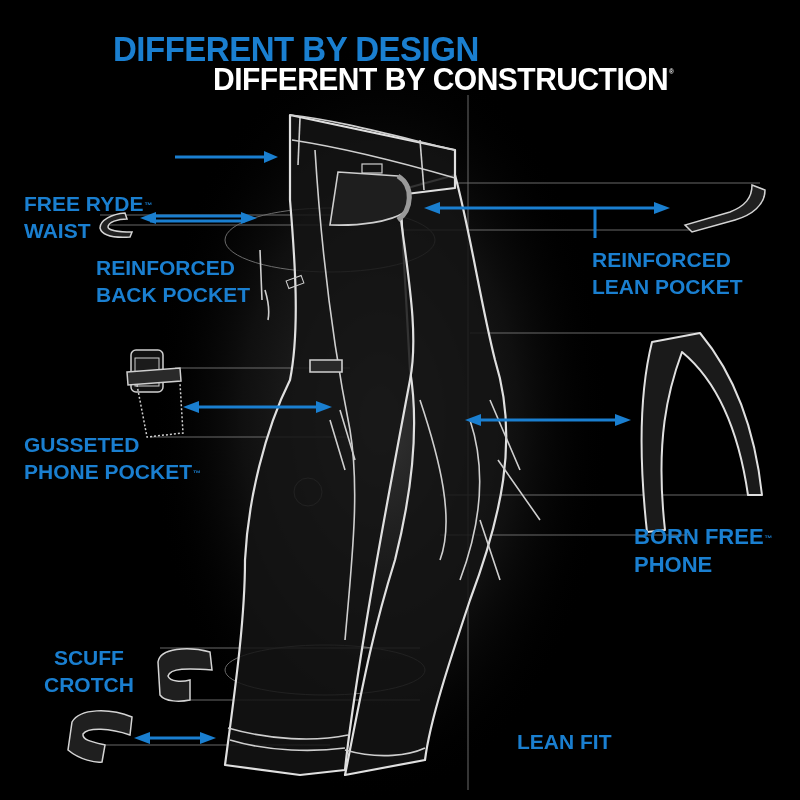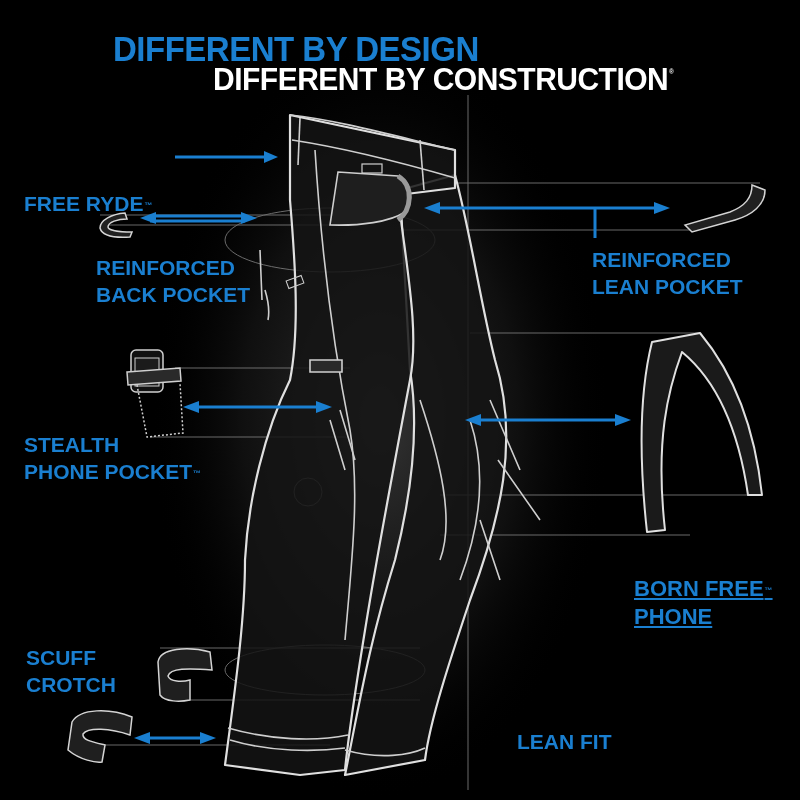--- a/index.html
+++ b/index.html
@@ -135,43 +135,44 @@
       <polygon points="134,738 150,732 150,744" stroke="none"></polygon>
       <polygon points="216,738 200,732 200,744" stroke="none"></polygon>
     </g>
   </svg>
 
   <div class="title1">DIFFERENT BY DESIGN</div>
   <div class="title2"><span>DIFFERENT BY CONSTRUCTION</span><sup>®</sup></div>
 
   <div class="lbl" style="left:24px;top:142px;margin-top:48px;">
     <span class="ln"><span>FREE RYDE</span><sup>™</sup></span>
+    <span class="ln">WAIST</span>
   </div>
 
   <div class="lbl" style="left:96px;top:254px;">
     <span class="ln">REINFORCED</span>
     <span class="ln">BACK POCKET</span>
   </div>
 
   <div class="lbl" style="left:592px;top:246px;">
     <span class="ln">REINFORCED</span>
     <span class="ln">LEAN POCKET</span>
   </div>
 
   <div class="lbl" style="left:24px;top:431px;">
-    <span class="ln">STEALTH</span>
+    <span class="ln">GUSSETED</span>
     <span class="ln"><span>PHONE POCKET</span><sup>™</sup></span>
   </div>
 
-  <div class="lbl" style="left:634px;top:575px;font-size:22px;line-height:28px;text-decoration:underline;">
+  <div class="lbl" style="left:634px;top:523px;font-size:22px;line-height:28px;">
     <span class="ln"><span>BORN FREE</span><sup>™</sup></span>
     <span class="ln">PHONE</span>
   </div>
 
-  <div class="lbl" style="left:26px;top:644px;">
+  <div class="lbl" style="left:44px;top:644px;text-align:center;">
     <span class="ln">SCUFF</span>
     <span class="ln">CROTCH</span>
   </div>
 
   <div class="lbl" style="left:517px;top:728px;">
     <span class="ln">LEAN FIT</span>
   </div>
 </div>
 
 </body></html>

